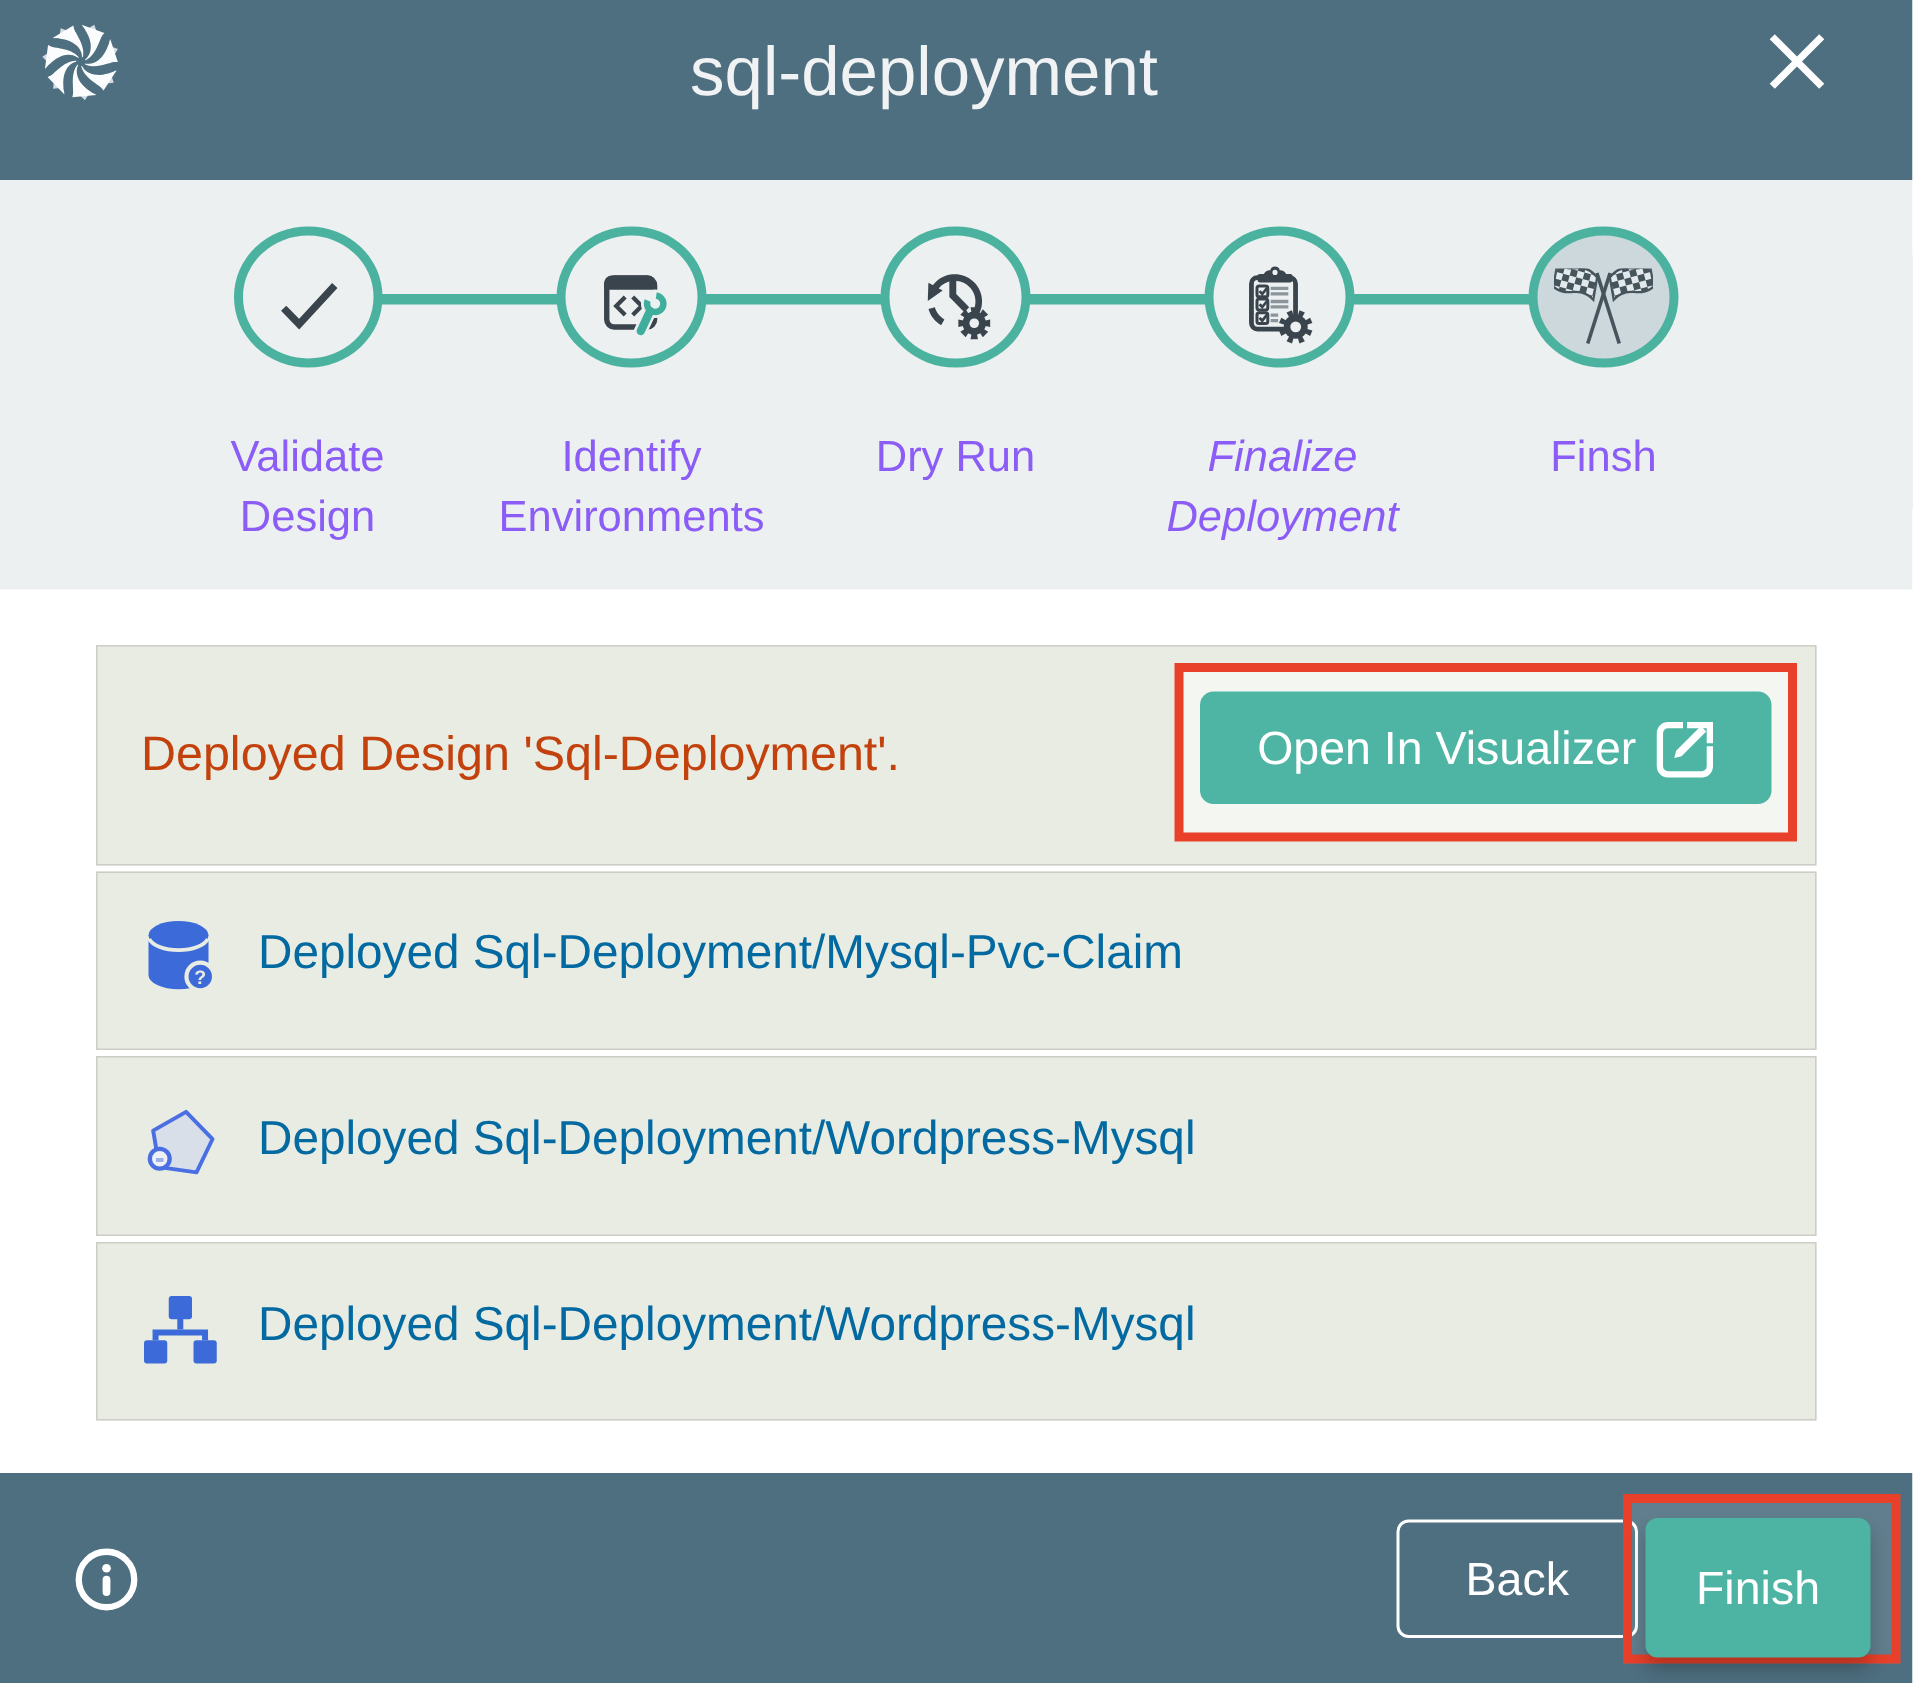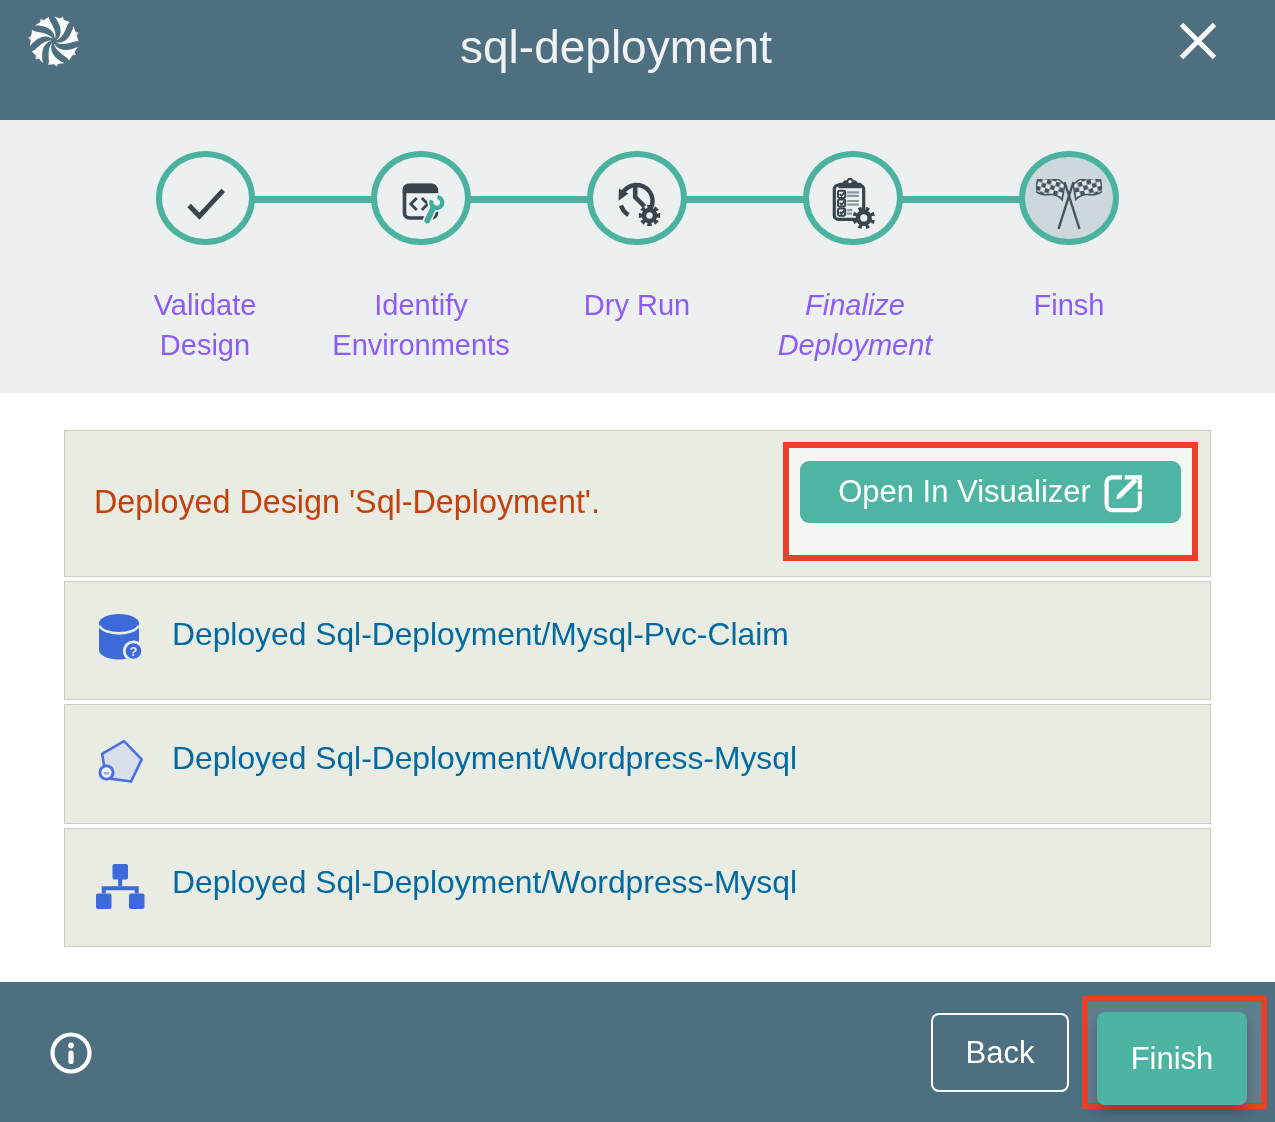--- a/index.html
+++ b/index.html
@@ -15,26 +15,26 @@
   .circ.done5{background:#cdd8dd;}
   .slabel{top:285px;width:260px;text-align:center;font-size:29px;line-height:40px;color:#8b5cf6;}
   
   .row{left:64px;width:1147px;background:#e9ece3;border:1px solid #cbcdc6;box-sizing:border-box;}
   #row1{top:430px;height:147px;}
   #row2{top:581px;height:119px;}
   #row3{top:704px;height:120px;}
   #row4{top:828px;height:119px;}
   .rowtxt{font-size:32.3px;color:#c2410c;}
   .rowtxt2{font-size:31.8px;color:#0369a1;}
-  #btnviz{left:800px;top:461px;width:381px;height:62px;background:#4eb5a4;border-radius:9px;color:#fff;font-size:31px;display:flex;align-items:center;justify-content:center;gap:12px;}
+  #btnviz{left:800px;top:461px;width:381px;height:75px;background:#4eb5a4;border-radius:9px;color:#fff;font-size:31px;display:flex;align-items:center;justify-content:center;gap:12px;}
   .redrect{border:6px solid #e8402a;box-sizing:border-box;}
   #red1{left:783px;top:442px;width:415px;height:119px;background:rgba(255,255,255,0.5);}
   
   #footer{left:0;top:982px;width:1275px;height:140px;background:#4e6f80;}
-  #back{left:931px;top:1013px;width:138px;height:79px;border:2px solid #fff;border-radius:8px;box-sizing:border-box;color:#fff;font-size:31px;display:flex;align-items:center;justify-content:center;}
+  #back{left:931px;top:1013px;width:161px;height:79px;border:2px solid #fff;border-radius:8px;box-sizing:border-box;color:#fff;font-size:31px;display:flex;align-items:center;justify-content:center;}
   #finish{left:1097px;top:1012px;width:150px;height:93px;background:#4db4a3;border-radius:8px;color:#fff;font-size:31px;display:flex;align-items:center;justify-content:center;box-shadow:0 8px 12px rgba(0,0,0,0.22);}
   #red2{left:1082px;top:996px;width:185px;height:113px;background:rgba(255,255,255,0.11);}
 </style>
 </head>
 <body>
 <div class="abs" id="header"></div>
 <div class="abs" id="title">sql-deployment</div>
 <svg class="abs" id="logo" style="left:28px;top:15px;" width="52" height="52" viewBox="-27 -27 54 54">
     <path d="M1.83 -20.92 L9.23 -25.37 L12.05 -17.20 L17.50 -11.61 L25.59 -8.60 L20.96 -1.31 L19.99 6.44 L22.68 14.65 L14.09 15.57 L7.43 19.64 L2.69 26.87 L-3.39 20.72 L-10.73 18.05 L-19.33 18.85 L-18.32 10.27 L-20.80 2.87 L-26.79 -3.36 L-19.45 -7.92 L-15.21 -14.47 L-14.08 -23.04 L-5.94 -20.14 Z" fill="#d3dce2"></path>
     <path d="M2.70 -1.31 L3.93 -2.41 L4.96 -3.74 L5.78 -5.27 L6.35 -6.97 L6.68 -8.79 L6.75 -10.69 L6.58 -12.64 L6.17 -14.61 L5.55 -16.56 L4.73 -18.48 L3.75 -20.34 L2.67 -22.13 L1.53 -23.84 L0.47 -25.50 L16.18 -19.71 L15.15 -18.47 L14.33 -17.07 L13.60 -15.57 L12.93 -14.02 L12.26 -12.44 L11.56 -10.86 L10.81 -9.29 L9.99 -7.75 L9.07 -6.28 L8.06 -4.90 L6.93 -3.62 L5.69 -2.49 L4.35 -1.52 L2.90 -0.76 Z" fill="#fafcfd"></path>

